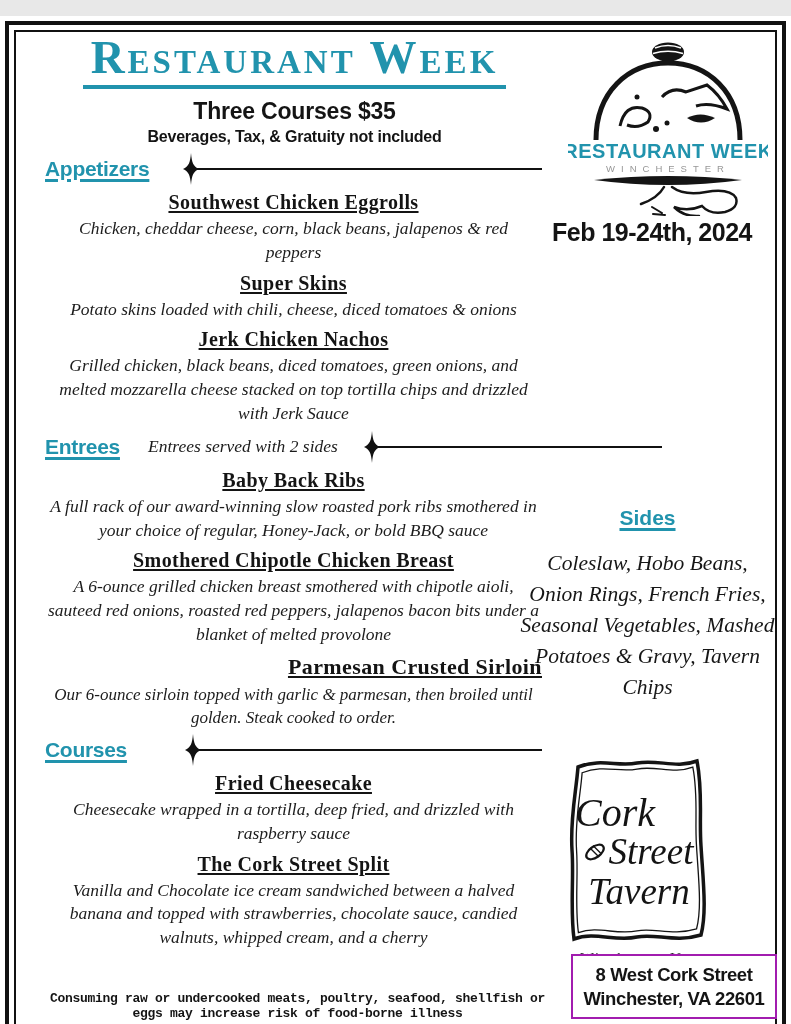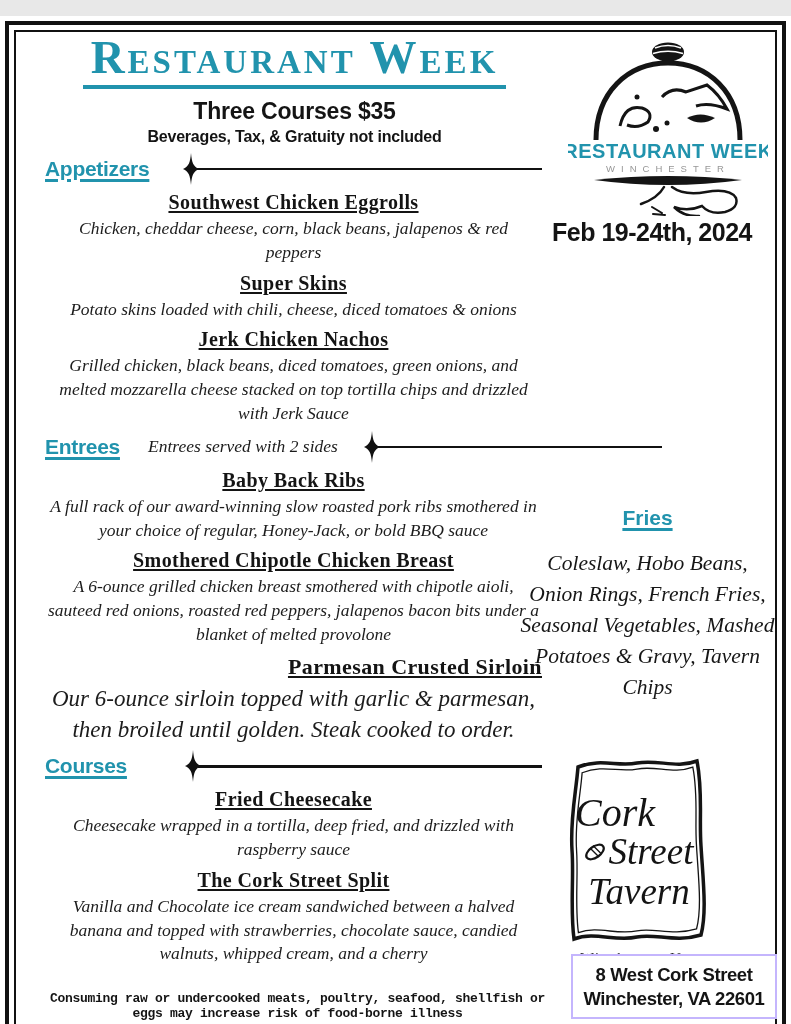--- a/index.html
+++ b/index.html
@@ -64,21 +64,21 @@
     font-family:"Liberation Serif", serif; font-style:italic; font-size:21.5px;
     line-height:1.44; margin-top:18px; white-space:pre-line; color:#161616;
   }
   .tavern { position:absolute; left:551px; top:736px; width:172px; text-align:center; }
   .tavern-caption {
     font-family:"Liberation Serif", serif; font-size:14.5px; color:#2a2a2a;
     letter-spacing:1.5px; margin-top:2px;
   }
   .address-box {
     position:absolute; left:571px; top:938px; width:198px; background:#fff;
-    border:2px solid #c4b5fd; padding:7px 2px; text-align:center;
+    border:2px solid #a21caf; padding:7px 2px; text-align:center;
     font-weight:bold; font-size:18.5px; line-height:1.28; letter-spacing:-0.4px;
   }
   .disclaimer {
     position:absolute; left:40px; top:975px; width:515px; text-align:center;
     font-size:13px; font-weight:bold; letter-spacing:-0.3px;font-family:Liberation Mono, monospace;
   }
 </style>
 </head>
 <body>
 
@@ -132,21 +132,21 @@
       <div class="item">
         <div class="item-name">Baby Back Ribs</div>
         <div class="item-desc">A full rack of our award-winning slow roasted pork ribs smothered in your choice of regular, Honey-Jack, or bold BBQ sauce</div>
       </div>
       <div class="item">
         <div class="item-name">Smothered Chipotle Chicken Breast</div>
         <div class="item-desc">A 6-ounce grilled chicken breast smothered with chipotle aioli, sauteed red onions, roasted red peppers, jalapenos bacon bits under a blanket of melted provolone</div>
       </div>
       <div class="item">
         <div class="item-name" style="font-size:22px;text-align:right;">Parmesan Crusted Sirloin</div>
-        <div class="item-desc" style="font-size:23px;">Our 6-ounce sirloin topped with garlic &amp; parmesan, then broiled until golden. Steak cooked to order.</div>
+        <div class="item-desc" style="font-size:17px;">Our 6-ounce sirloin topped with garlic &amp; parmesan, then broiled until golden. Steak cooked to order.</div>
       </div>
     </div>
 
     <div class="sec-desserts">
       <div class="section-row">
         <span class="section-label" style="margin-right:58px;">Courses</span>
         <span class="divider">
           <svg class="star" width="16" height="32" viewBox="0 0 16 32">
               <path d="M8 0 C8.9 10 10.2 13.2 16 16 C10.2 18.8 8.9 22 8 32 C7.1 22 5.8 18.8 0 16 C5.8 13.2 7.1 10 8 0 Z" fill="#111"></path>
             </svg>
@@ -182,21 +182,21 @@
     <g>
       <path d="M26 144 Q100 136 174 144 Q100 154 26 144 Z" fill="#141414"></path>
       <path d="M96 151 Q90 162 73 168 M104 151 Q116 160 138 156 Q162 152 168 162 Q171 172 157 176 Q142 179 134 170 Q120 176 106 171 Q116 181 131 180" fill="none" stroke="#141414" stroke-width="2.5" stroke-linecap="round"></path>
       <path d="M84 171 l10 6 M85 178 l12 1" stroke="#141414" stroke-width="2" fill="none" stroke-linecap="round"></path>
     </g>
   </svg>
 
   <div class="date-label">Feb 19-24th, 2024</div>
 
   <div class="sides">
-    <span class="sides-label">Fries</span>
+    <span class="sides-label">Sides</span>
     <div class="sides-text">Coleslaw, Hobo Beans,
 Onion Rings, French Fries,
 Seasonal Vegetables, Mashed
 Potatoes &amp; Gravy, Tavern
 Chips</div>
   </div>
 
   <div class="tavern">
     <svg width="172" height="192" viewBox="0 0 172 192">
       <path d="M27 15 C50 6 67 15 86 11 C107 7 125 17 146 9 C152 39 148 66 150 94 C152 128 156 160 150 183 C124 191 104 181 86 185 C64 190 44 179 23 187 C19 156 23 126 21 98 C19 66 25 41 27 15 Z" fill="none" stroke="#141414" stroke-width="3.5"></path>

